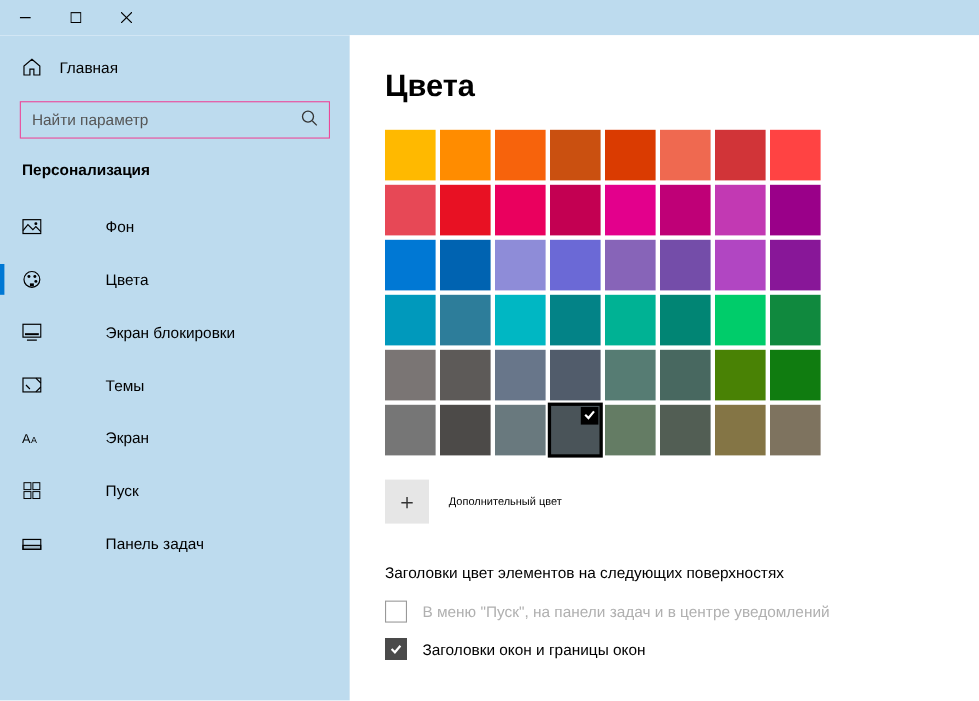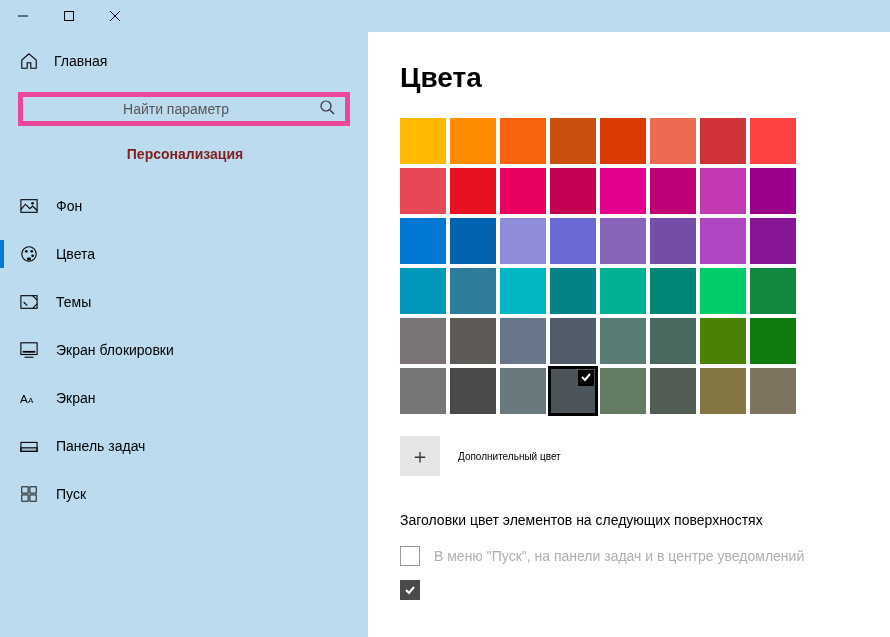--- a/index.html
+++ b/index.html
@@ -2,33 +2,33 @@
 <html><head>
 <meta charset="utf-8">
 <style>
   * { margin: 0; padding: 0; box-sizing: border-box; font-family: "Segoe UI", -apple-system, sans-serif; }
   body { width: 890px; height: 637px; overflow: hidden; background: #fff; display: flex; flex-direction: column; }
   .titlebar { height: 32px; display: flex; align-items: center; background: #bddbee; }
   .titlebar .title { font-size: 12px; color: #000; padding-left: 14px; flex: 1; }
   .titlebar .btn { width: 46px; height: 32px; display: flex; align-items: center; justify-content: center; }
   .titlebar .btn svg { width: 10px; height: 10px; }
   .body { display: flex; flex: 1; overflow: hidden; }
-  .sidebar { width: 368px; background: #bddbee; padding-top: 8px; display: flex; flex-direction: column; text-align: center; }
+  .sidebar { width: 318px; background: #bddbee; padding-top: 8px; display: flex; flex-direction: column; }
   .sidebar-top { padding: 0 18px; }
   .home-row { display: flex; align-items: center; height: 42px; gap: 16px; padding: 0 2px; margin-bottom: 10px;}
   .home-row .hicon { width: 18px; display:flex; align-items:center; justify-content:center;}
   .home-row .label { font-size: 14px; color: #000; }
-  .searchbox { display: flex; align-items: center; border: 5px solid #ec4899; height: 34px; padding: 0 10px; margin-bottom: 20px; }
+  .searchbox { display: flex; align-items: center; border: 1px solid #ec4899; height: 34px; padding: 0 10px; margin-bottom: 20px; }
   .searchbox .ph { flex:1; font-size: 14px; color: #555; }
-  .cat { font-size: 14px; font-weight: 600; color: #7f1d1d; margin: 4px 0 20px 2px; }
+  .cat { font-size: 14px; font-weight: 600; color: #000000; margin: 4px 0 20px 2px; }
   .nav { display:flex; flex-direction:column; }
   .nav-item { display:flex; align-items:center; height:48px; padding: 0 20px; gap:18px; position:relative; }
   .nav-item.active::before { content:""; position:absolute; left:0; top:10px; bottom:10px; width:4px; background:#0078d4; }
   .nav-item .nicon { width:18px; display:flex; align-items:center; justify-content:center; color:#000; }
-  .nav-item .nlabel { font-size:14px; color:#000; }
+  .nav-item .nlabel { font-size:14px; color:#000;margin-left:40px; }
   .main { flex:1; background:#fff; padding: 30px 0 0 32px; overflow:auto; }
   .main h1 { font-size: 28px; font-weight: 600; color:#000; margin-bottom: 24px; }
   .sub { font-size: 14px; color:#000; margin-bottom: 10px; }
   .grid { display:grid; grid-template-columns: repeat(8, 46px); grid-auto-rows: 46px; gap: 4px; margin-bottom: 22px; }
   .swatch { position:relative; }
   .swatch.selected { outline: 3px solid #000; outline-offset: -1px; }
   .swatch.selected::after { content:""; position:absolute; right:2px; top:2px; width:16px; height:16px; background:#000; }
   .swatch.selected .chk { position:absolute; right:4px; top:3px; z-index:2; }
   .custom { display:flex; align-items:center; gap:18px; margin-bottom: 36px; }
   .plusbox { width:40px; height:40px; background:#e6e6e6; display:flex; align-items:center; justify-content:center; font-size:20px; color:#333; }
@@ -102,65 +102,65 @@
               <circle cx="13" cy="7" r="1.5" fill="#000"></circle>
               <circle cx="14" cy="12" r="1.5" fill="#000"></circle>
               <rect x="8" y="14" width="4" height="3" fill="#000"></rect>
             </svg>
           </span>
           <span class="nlabel">Цвета</span>
         </div>
         <div class="nav-item">
           <span class="nicon">
             <svg width="18" height="18" viewBox="0 0 20 20">
+              <rect x="1" y="2" width="18" height="13" fill="none" stroke="#000" stroke-width="1.2"></rect>
+              <line x1="5" y1="18" x2="15" y2="18" stroke="#000" stroke-width="1.2"></line>
+              <rect x="3" y="11" width="14" height="2" fill="#000"></rect>
+            </svg>
+          </span>
+          <span class="nlabel">Экран блокировки</span>
+        </div>
+        <div class="nav-item">
+          <span class="nicon">
+            <svg width="18" height="18" viewBox="0 0 20 20">
               <rect x="1" y="3" width="18" height="14" fill="none" stroke="#000" stroke-width="1.2"></rect>
               <path d="M14 3 L19 8 M14 17 L19 12" stroke="#000" stroke-width="1.2"></path>
               <path d="M4 10 L8 14" stroke="#000" stroke-width="1.2"></path>
             </svg>
           </span>
           <span class="nlabel">Темы</span>
         </div>
         <div class="nav-item">
           <span class="nicon">
             <svg width="18" height="18" viewBox="0 0 20 20">
-              <rect x="1" y="2" width="18" height="13" fill="none" stroke="#000" stroke-width="1.2"></rect>
-              <line x1="5" y1="18" x2="15" y2="18" stroke="#000" stroke-width="1.2"></line>
-              <rect x="3" y="11" width="14" height="2" fill="#000"></rect>
-            </svg>
-          </span>
-          <span class="nlabel">Экран блокировки</span>
-        </div>
-        <div class="nav-item">
-          <span class="nicon">
-            <svg width="18" height="18" viewBox="0 0 20 20">
               <text x="0" y="15" font-size="13" fill="#000">A</text>
               <text x="9" y="15" font-size="9" fill="#000">A</text>
             </svg>
           </span>
           <span class="nlabel">Экран</span>
-        </div>
-        <div class="nav-item">
-          <span class="nicon">
-            <svg width="18" height="18" viewBox="0 0 20 20">
-              <rect x="1" y="6" width="18" height="10" fill="none" stroke="#000" stroke-width="1.2"></rect>
-              <rect x="1" y="12" width="18" height="4" fill="#000" fill-opacity="0.15" stroke="#000" stroke-width="1.2"></rect>
-            </svg>
-          </span>
-          <span class="nlabel">Панель задач</span>
         </div>
         <div class="nav-item">
           <span class="nicon">
             <svg width="18" height="18" viewBox="0 0 20 20">
               <rect x="2" y="2" width="7" height="7" fill="none" stroke="#000"></rect>
               <rect x="11" y="2" width="7" height="7" fill="none" stroke="#000"></rect>
               <rect x="2" y="11" width="7" height="7" fill="none" stroke="#000"></rect>
               <rect x="11" y="11" width="7" height="7" fill="none" stroke="#000"></rect>
             </svg>
           </span>
           <span class="nlabel">Пуск</span>
+        </div>
+        <div class="nav-item">
+          <span class="nicon">
+            <svg width="18" height="18" viewBox="0 0 20 20">
+              <rect x="1" y="6" width="18" height="10" fill="none" stroke="#000" stroke-width="1.2"></rect>
+              <rect x="1" y="12" width="18" height="4" fill="#000" fill-opacity="0.15" stroke="#000" stroke-width="1.2"></rect>
+            </svg>
+          </span>
+          <span class="nlabel">Панель задач</span>
         </div>
       </div>
   </div>
 
   <div class="main">
     <h1>Цвета</h1>
     <div class="grid" id="grid">
         <div class="swatch" style="background: rgb(255, 185, 0);"></div>
         <div class="swatch" style="background: rgb(255, 140, 0);"></div>
         <div class="swatch" style="background: rgb(247, 99, 12);"></div>
@@ -222,15 +222,16 @@
     <div class="row">
       <div class="cbox"></div>
       <span class="dis">В меню "Пуск", на панели задач и в центре уведомлений</span>
     </div>
     <div class="row">
       <div class="cbox checked">
         <svg width="12" height="12" viewBox="0 0 12 12">
             <path d="M2 6 L5 9 L10 3" fill="none" stroke="#fff" stroke-width="2"></path>
           </svg>
       </div>
+      <span class="en">Заголовки окон и границы окон</span>
     </div>
   </div>
 </div>
 
 </body></html>

